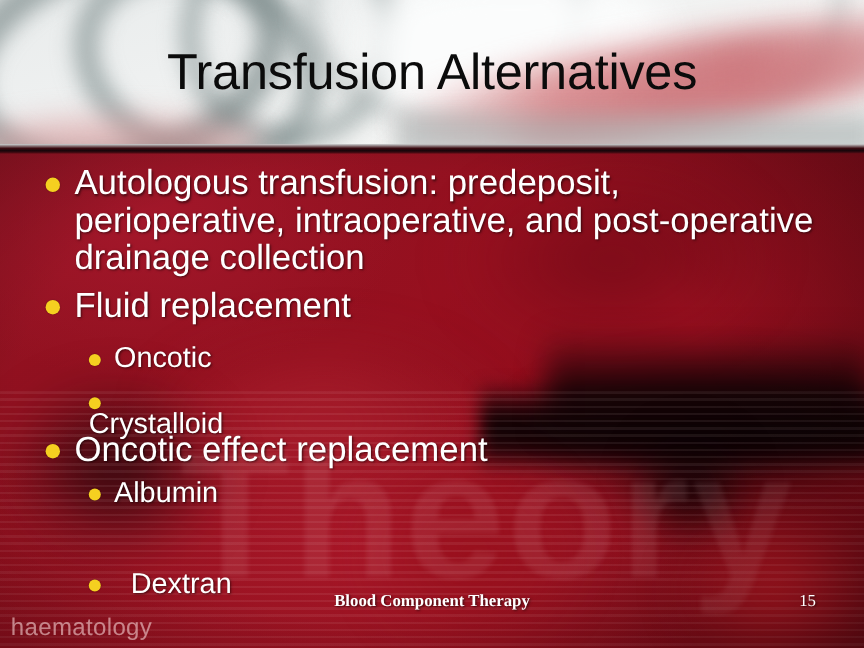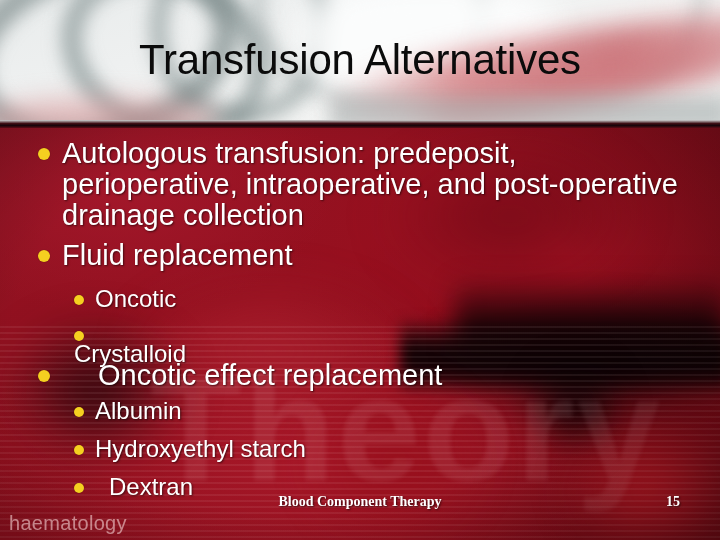--- a/index.html
+++ b/index.html
@@ -284,21 +284,21 @@
     font-weight: 700;
     font-size: 14px;
     color: #ffffff;
     text-shadow: 1px 1px 2px rgba(0,0,0,0.6);
     z-index: 12;
   }
   #slide-number {
     position: absolute;
     right: 40px; top: 494px;
     font-family: "Liberation Serif", serif;
-    font-weight: 700;
+    font-weight: 400;
     font-size: 14px;
     color: #ffffff;
     text-shadow: 1px 1px 2px rgba(0,0,0,0.6);
     z-index: 12;
   }
   #watermark {
     position: absolute;
     left: 9px; top: 512px;
     font-family: "Liberation Sans", sans-serif;
     font-size: 20px;
@@ -355,31 +355,27 @@
           <span class="txt">Fluid replacement</span>
         </div>
         <div class="bullet-row lvl2" style="top: 160px;">
           <span class="dot"></span>
           <span class="txt">Oncotic</span>
         </div>
         <div class="bullet-row lvl2" style="top: 196px; flex-direction: column;">
           <span class="dot"></span>
           <span class="txt">Crystalloid</span>
         </div>
-        <div class="bullet-row lvl1" style="top: 234px; gap: 36px;">
+        <div class="bullet-row lvl1" style="top: 234px;">
           <span class="dot"></span>
           <span class="txt">Oncotic effect replacement</span>
         </div>
         <div class="bullet-row lvl2" style="top: 272px;">
           <span class="dot"></span>
           <span class="txt">Albumin</span>
-        </div>
-        <div class="bullet-row lvl2" style="top: 310px;">
-          <span class="dot"></span>
-          <span class="txt">Hydroxyethyl starch</span>
         </div>
         <div class="bullet-row lvl2" style="top: 348px; gap: 14px;">
           <span class="dot"></span>
           <span class="txt">Dextran</span>
         </div>
       </div>
   </div>
 
   <div id="footer-title">Blood Component Therapy</div>
   <div id="slide-number">15</div>

